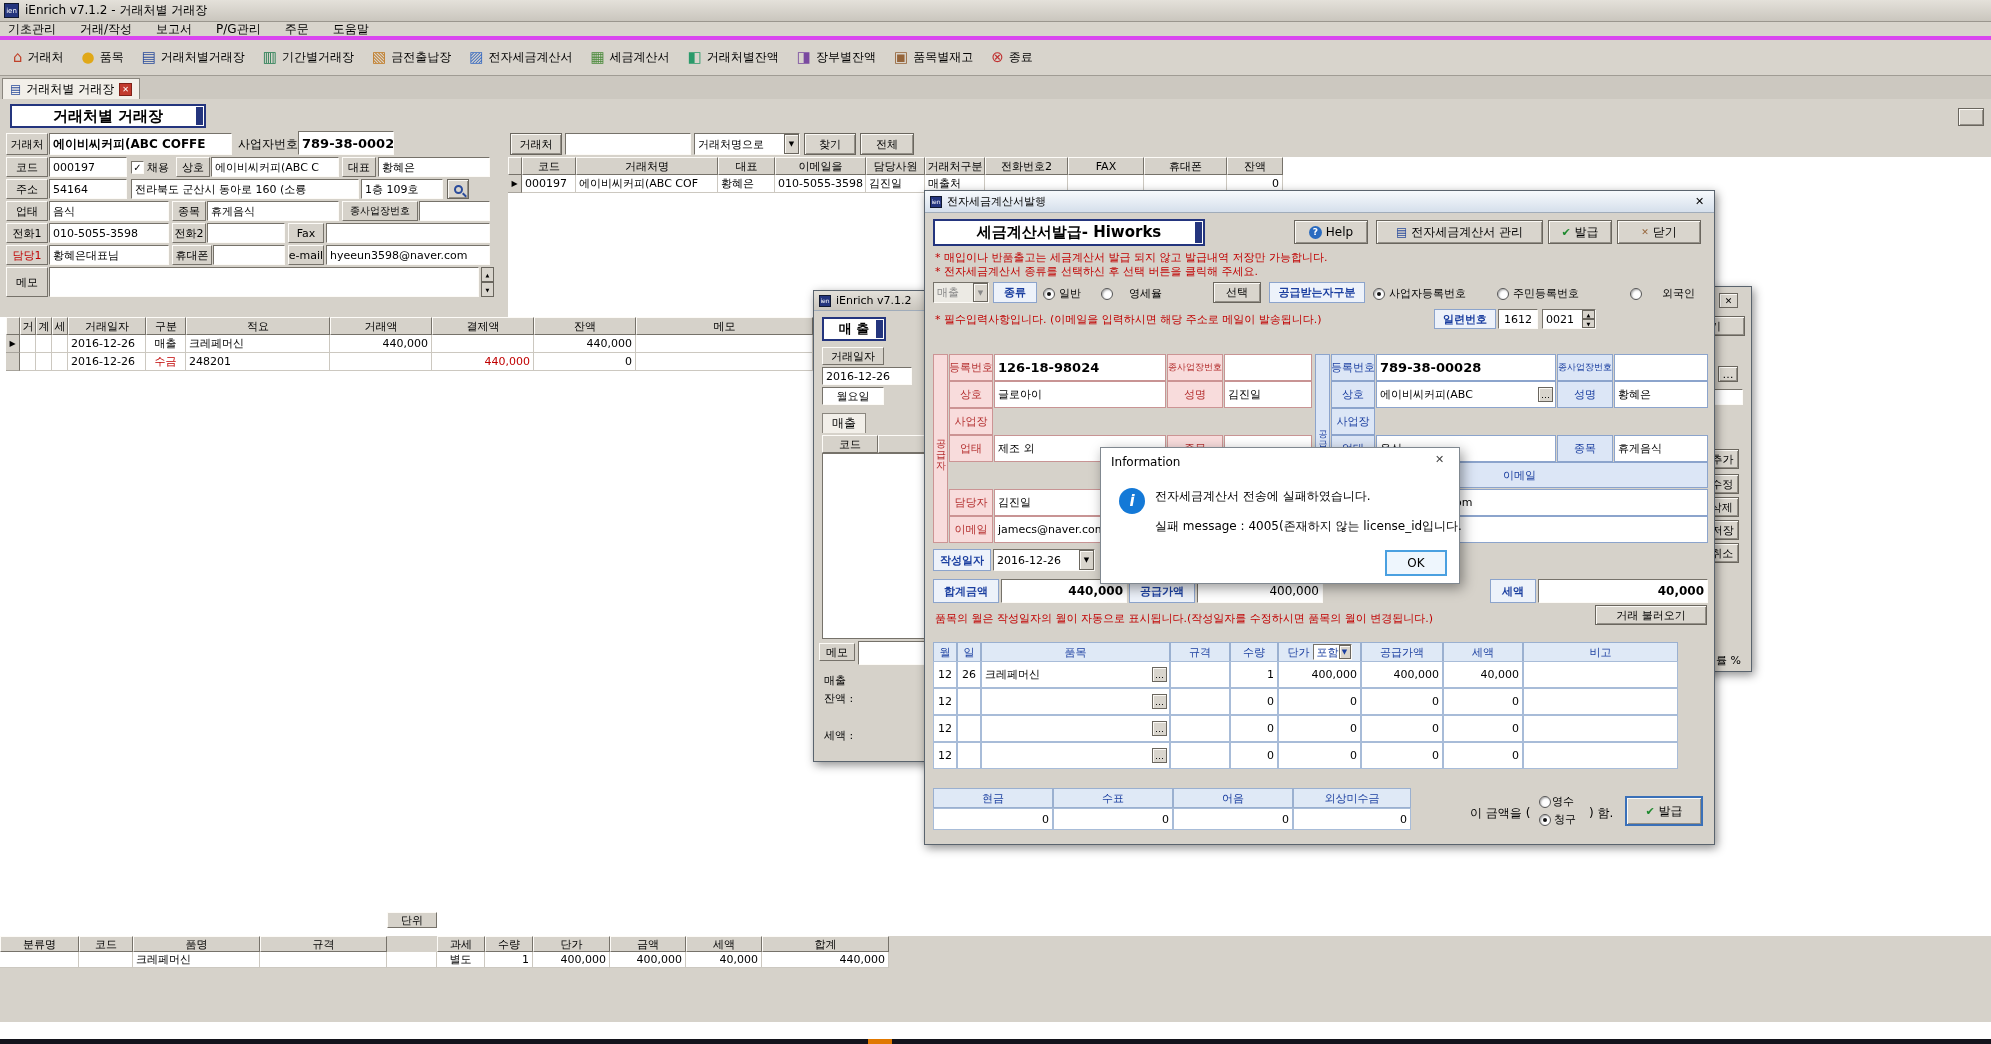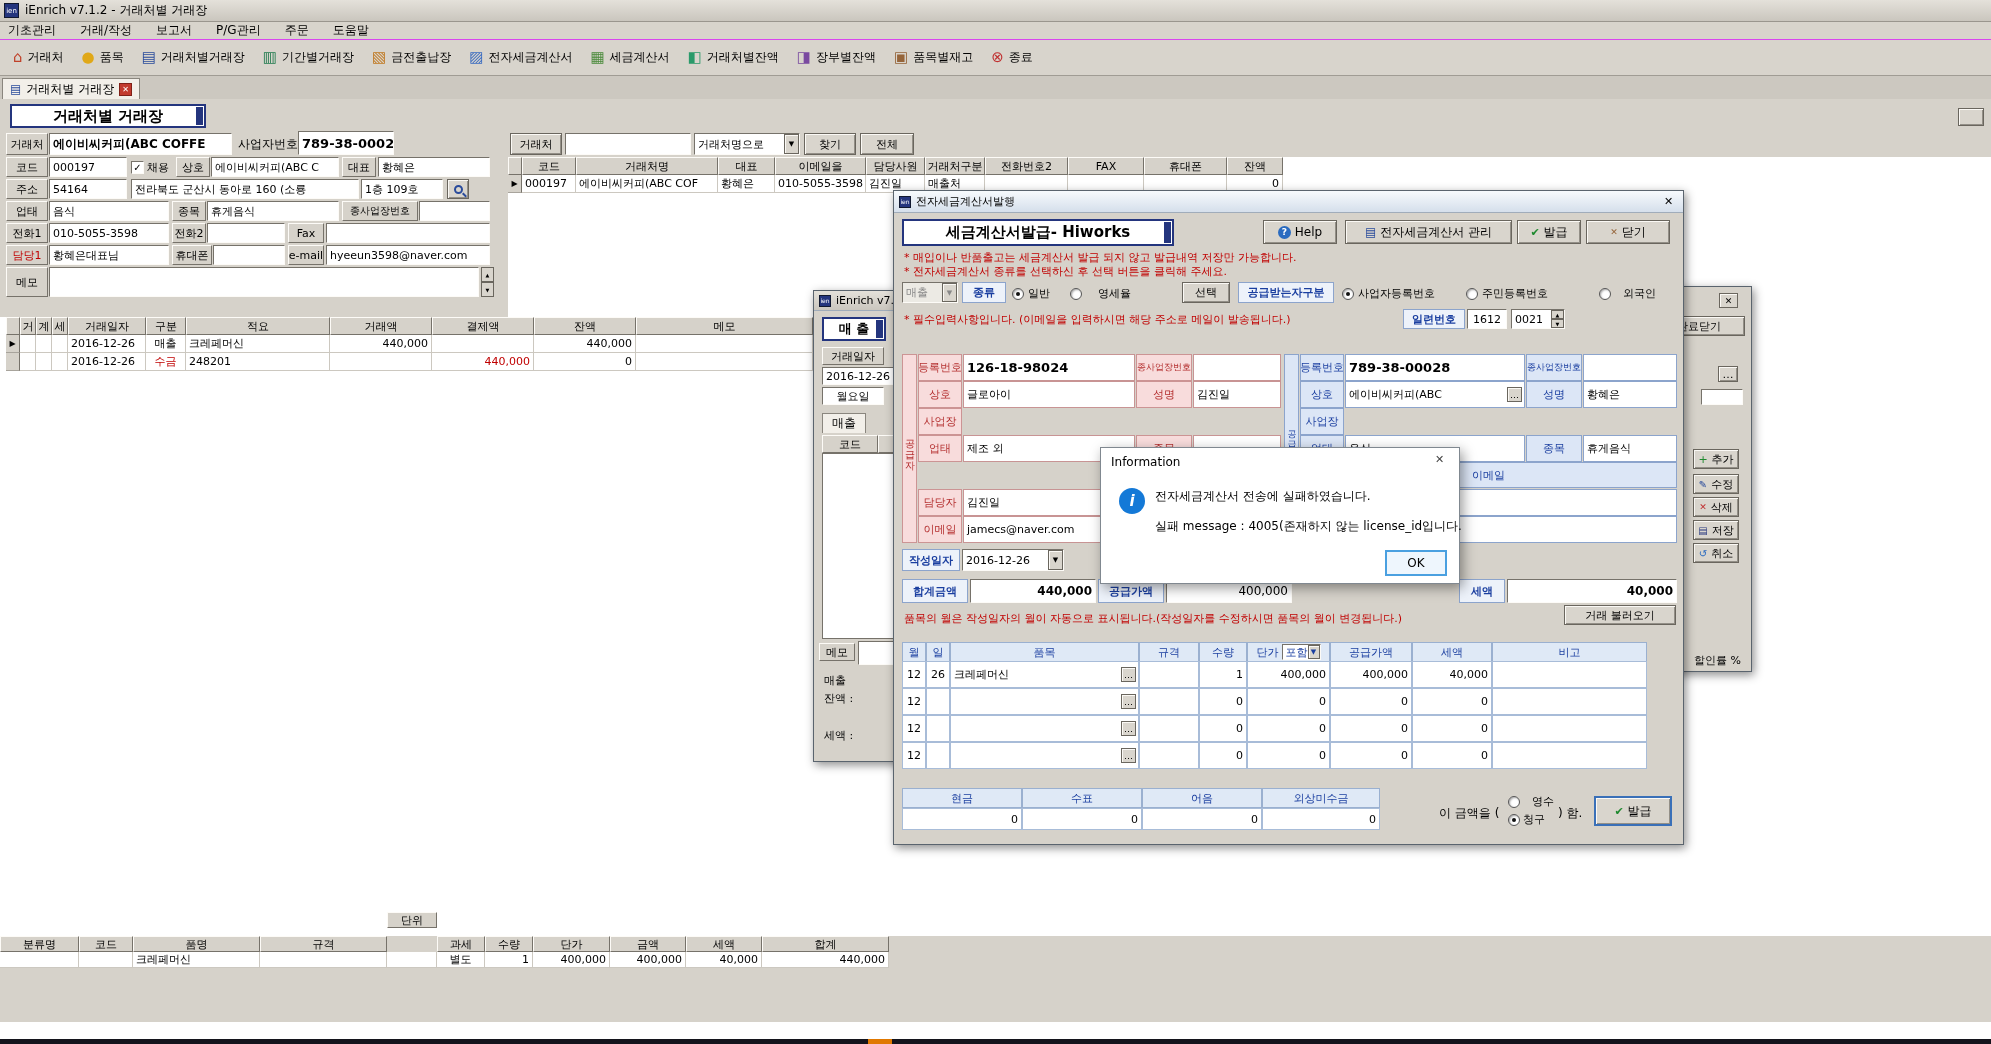--- a/index.html
+++ b/index.html
@@ -7,21 +7,21 @@
 #screen{position:relative;width:1991px;height:1044px;background:#fff;overflow:hidden;color:#000;font-size:12px}
 .abs{position:absolute}
 .flex{display:flex;align-items:center}
 .c{justify-content:center}
 .r{justify-content:flex-end}
 .b{font-weight:bold}
 .red{color:#c00000}
 .nw{white-space:nowrap;overflow:hidden}
 #titlebar{background:linear-gradient(#e4e1da,#cac6be);border-bottom:1px solid #9a968e;display:flex;align-items:center;gap:6px;padding:0 4px;font-size:12px}
 .appico{width:15px;height:15px;background:#24357e;color:#fff;font-size:7px;display:flex;align-items:center;justify-content:center;border:1px solid #101830;flex:0 0 auto}
-#menubar{background:#d8d4cc;border-bottom:1px solid #d946ef;display:flex;align-items:center;gap:24px;padding:0 8px;font-size:12px}
+#menubar{background:#d8d4cc;border-bottom:4px solid #d946ef;display:flex;align-items:center;gap:24px;padding:0 8px;font-size:12px}
 #toolbar{background:#d8d4cc;border-bottom:1px solid #a09c94;display:flex;align-items:center;padding:0 4px}
 .tbi{display:flex;align-items:center;gap:5px;padding:0 9px;height:30px;font-size:12px;white-space:nowrap;cursor:default}
 .tbico{font-size:15px;line-height:1}
 .ic1{color:#c04028}.ic2{color:#e0a818}.ic3{color:#2a4b9b}.ic4{color:#1f7a4d}.ic5{color:#c07820}.ic6{color:#3a6bc0}.ic7{color:#4a8a3a}.ic8{color:#2a9a6a}.ic9{color:#7a4aa0}.ic10{color:#96653a}.ic11{color:#c03030}
 #tabbar{background:#ccc8c0;display:flex;align-items:flex-end;padding:2px 2px 0}
 .tab{background:#f2efe9;border:1px solid #8a867e;border-bottom:none;height:21px;display:flex;align-items:center;gap:5px;padding:0 7px;font-size:12px}
 .tabclose{width:13px;height:13px;background:#c23a2e;color:#fff;font-size:8px;display:flex;align-items:center;justify-content:center;border:1px solid #802018}
 .lbl{display:flex;align-items:center;justify-content:center;background:#d6d2ca;border:1px solid;border-color:#fdfbf7 #76726a #76726a #fdfbf7;font-size:11px;white-space:nowrap;overflow:hidden}
 .fld{display:flex;align-items:center;background:#fff;border:1px solid;border-color:#76726a #fdfbf7 #fdfbf7 #76726a;padding:0 3px;font-size:11px;white-space:nowrap;overflow:hidden}
 .btn{display:flex;align-items:center;justify-content:center;gap:4px;background:#d9d5cd;border:1px solid #6a665e;box-shadow:inset 1px 1px 0 #fbf9f5,inset -1px -1px 0 #938f87;font-size:11px;white-space:nowrap;overflow:hidden;cursor:default}
@@ -323,21 +323,21 @@
         <span style="color:#24357e;font-size:10px">▤</span>
         <span>저장</span>
       </div>
     <div class="abs btn" style="left:73px;top:256px;width:46px;height:20px">
         <span style="color:#2a6bc0;font-size:10px">↺</span>
         <span>취소</span>
       </div>
     <div class="abs txt" style="left:74px;top:366px;font-size:11px">할인률 %</div>
   </div>
 
-  <div class="abs win" style="left:893px;top:190px;width:791px;height:655px;z-index:4">
+  <div class="abs win" style="left:924px;top:190px;width:791px;height:655px;z-index:4">
     <div class="dtitle" style="height:22px">
       <span class="appico" style="width:12px;height:12px;font-size:6px">ien</span>
       <span class="nw">전자세금계산서발행</span>
       <span class="xbtn" style="background:none;border:none;box-shadow:none;font-size:11px">✕</span>
     </div>
     <div class="abs navybox" style="left:8px;top:28px;width:272px;height:27px">세금계산서발급- Hiworks</div>
     <div class="abs btn" style="left:369px;top:29px;width:74px;height:24px;font-size:12px">
         <span class="qico">?</span>
         <span>Help</span>
       </div>
@@ -373,21 +373,21 @@
     <div class="abs btn" style="left:288px;top:91px;width:48px;height:21px">선택</div>
     <div class="abs bluelbl" style="left:344px;top:91px;width:96px;height:21px">공급받는자구분</div>
     <div class="abs flex" style="left:448px;top:95px;gap:4px">
         <span class="radio on"></span>
         <span style="font-size:11px">사업자등록번호</span>
       </div>
     <div class="abs flex" style="left:572px;top:95px;gap:4px">
         <span class="radio"></span>
         <span style="font-size:11px">주민등록번호</span>
       </div>
-    <div class="abs flex" style="left:705px;top:95px;gap:12px">
+    <div class="abs flex" style="left:705px;top:95px;gap:20px">
         <span class="radio"></span>
         <span style="font-size:11px">외국인</span>
       </div>
 
     <div class="abs txt red" style="left:10px;top:121px;font-size:11px">* 필수입력사항입니다. (이메일을 입력하시면 해당 주소로 메일이 발송됩니다.)</div>
     <div class="abs bluelbl" style="left:509px;top:118px;width:62px;height:20px">일련번호</div>
     <div class="abs fld c" style="left:573px;top:118px;width:40px;height:20px">1612</div>
     <div class="abs fld" style="left:617px;top:118px;width:54px;height:20px;padding-right:0">
       <span>0021</span>
       <span class="spin">
@@ -522,21 +522,21 @@
     <div class="abs ghb" style="left:8px;top:597px;width:120px;height:20px">현금</div>
     <div class="abs ghb" style="left:128px;top:597px;width:120px;height:20px">수표</div>
     <div class="abs ghb" style="left:248px;top:597px;width:120px;height:20px">어음</div>
     <div class="abs ghb" style="left:368px;top:597px;width:118px;height:20px">외상미수금</div>
     <div class="abs cb r" style="left:8px;top:617px;width:120px;height:22px">0</div>
     <div class="abs cb r" style="left:128px;top:617px;width:120px;height:22px">0</div>
     <div class="abs cb r" style="left:248px;top:617px;width:120px;height:22px">0</div>
     <div class="abs cb r" style="left:368px;top:617px;width:118px;height:22px">0</div>
 
     <div class="abs txt" style="left:545px;top:614px;font-size:12px">이 금액을 (</div>
-    <div class="abs flex" style="left:614px;top:603px;gap:12px">
+    <div class="abs flex" style="left:614px;top:603px;gap:1px">
         <span class="radio"></span>
         <span style="font-size:11px">영수</span>
       </div>
     <div class="abs flex" style="left:614px;top:621px;gap:3px">
         <span class="radio on"></span>
         <span style="font-size:11px">청구</span>
       </div>
     <div class="abs txt" style="left:664px;top:614px;font-size:12px">) 함.</div>
     <div class="abs btn" style="left:700px;top:605px;width:78px;height:30px;font-size:12px;border:2px solid #3a70b8">
         <span class="grn">✔</span>

